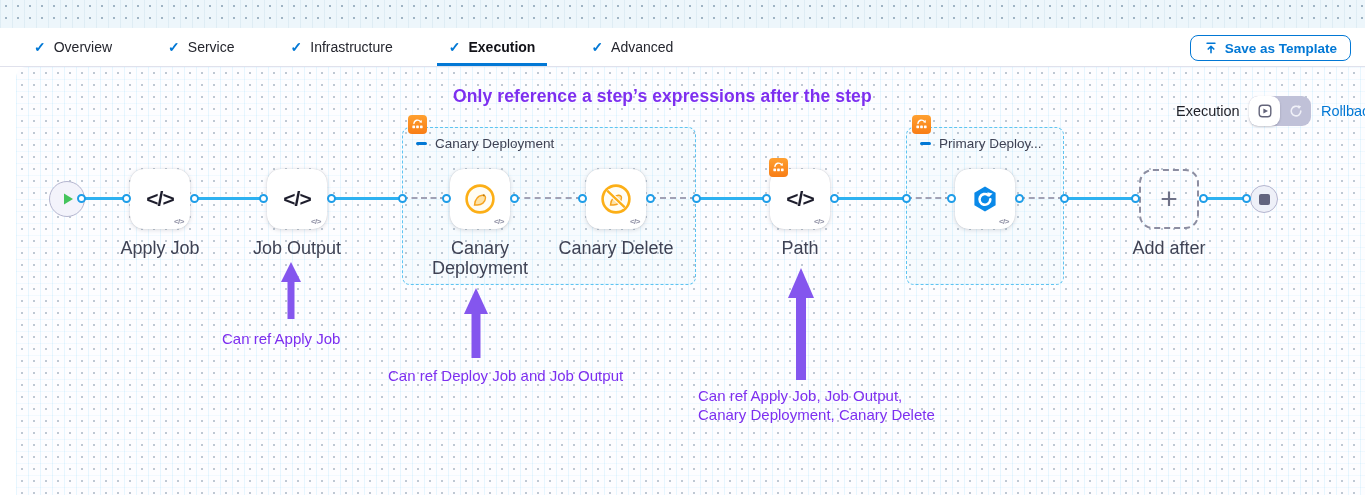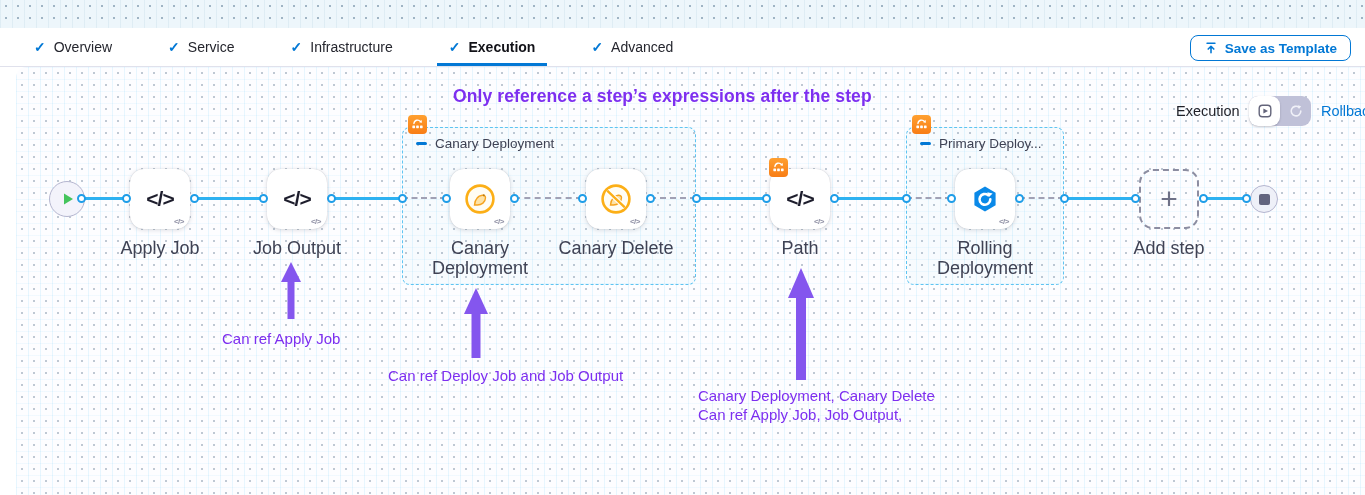--- a/index.html
+++ b/index.html
@@ -293,26 +293,25 @@
   <div class="tile" style="left:939px">
     <span style="display:flex">
       <svg width="32" height="32" viewBox="0 0 32 32">
           <path d="M16 3.6l10.6 6.1v12.6L16 28.4 5.4 22.3V9.7z" fill="#0a89e8"></path>
           <path d="M21.3 16.4a5.4 5.4 0 1 1-2.1-4.3" stroke="#fff" stroke-width="2.6" fill="none" stroke-linecap="round"></path>
           <polygon points="18.3,9.2 23.6,10.4 20,14" fill="#fff"></polygon>
         </svg>
     </span>
     <span class="mini">&lt;/&gt;</span>
   </div>
-  <div class="nlabel" style="left:907px">Rolling Deployment</div>
 
   <div class="addstep">
     <span>+</span>
   </div>
-  <div class="nlabel" style="left:1091px">Add step</div>
+  <div class="nlabel" style="left:1091px">Add after</div>
 
   <div class="endnode">
     <span class="stopsq"></span>
   </div>
 
   <svg class="arrow" style="left:262px;top:195px" width="26" height="57">
     <polygon points="13,0 3,20 23,20" fill="#8456ee"></polygon>
       <rect x="9.5" y="18" width="7" height="39" fill="#8456ee"></rect>
   </svg>
   <div class="note" style="left:206px;top:262px">Can ref Apply Job</div>
@@ -321,18 +320,18 @@
     <polygon points="16,0 4,26 28,26" fill="#8456ee"></polygon>
       <rect x="11.5" y="24" width="9" height="46" fill="#8456ee"></rect>
   </svg>
   <div class="note" style="left:372px;top:299px">Can ref Deploy Job and Job Output</div>
 
   <svg class="arrow" style="left:767px;top:201px" width="36" height="112">
     <polygon points="18,0 5,30 31,30" fill="#8456ee"></polygon>
       <rect x="13" y="28" width="10" height="84" fill="#8456ee"></rect>
   </svg>
   <div class="note" style="left:682px;top:319px">
+    <div>Can ref Apply Job, Job Output,</div>
     <div>Canary Deployment, Canary Delete</div>
-    <div>Can ref Apply Job, Job Output,</div>
   </div>
 
   <div class="scrollstrip"></div>
 </div>
 
 </body></html>

